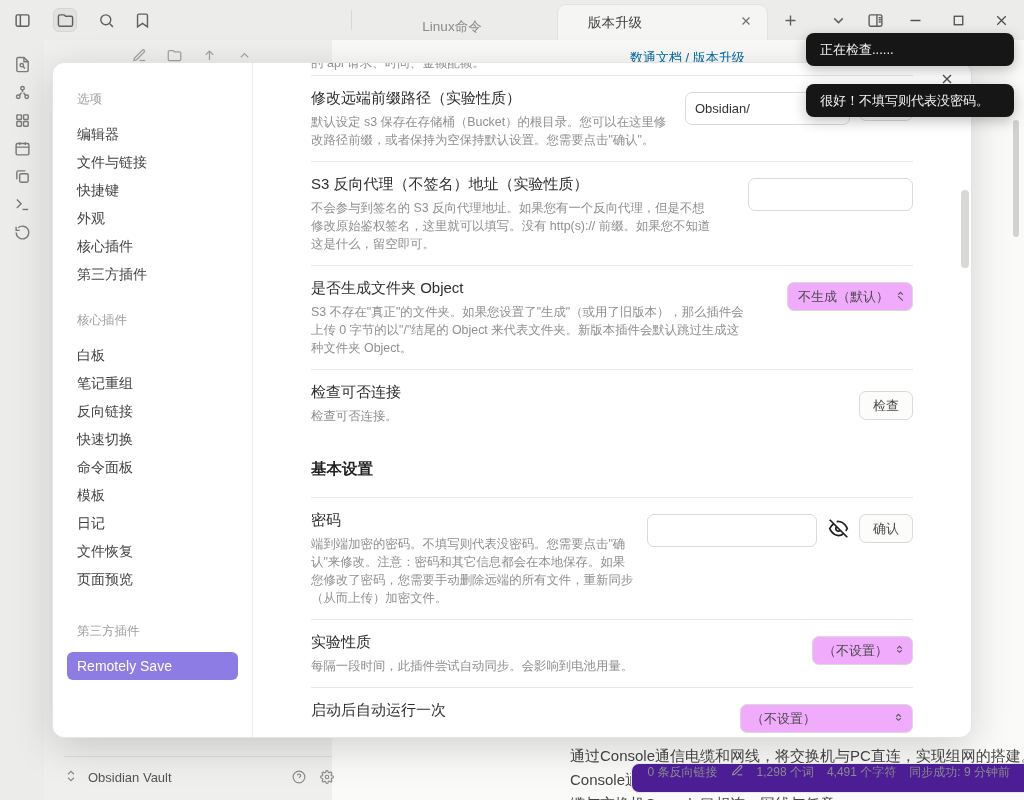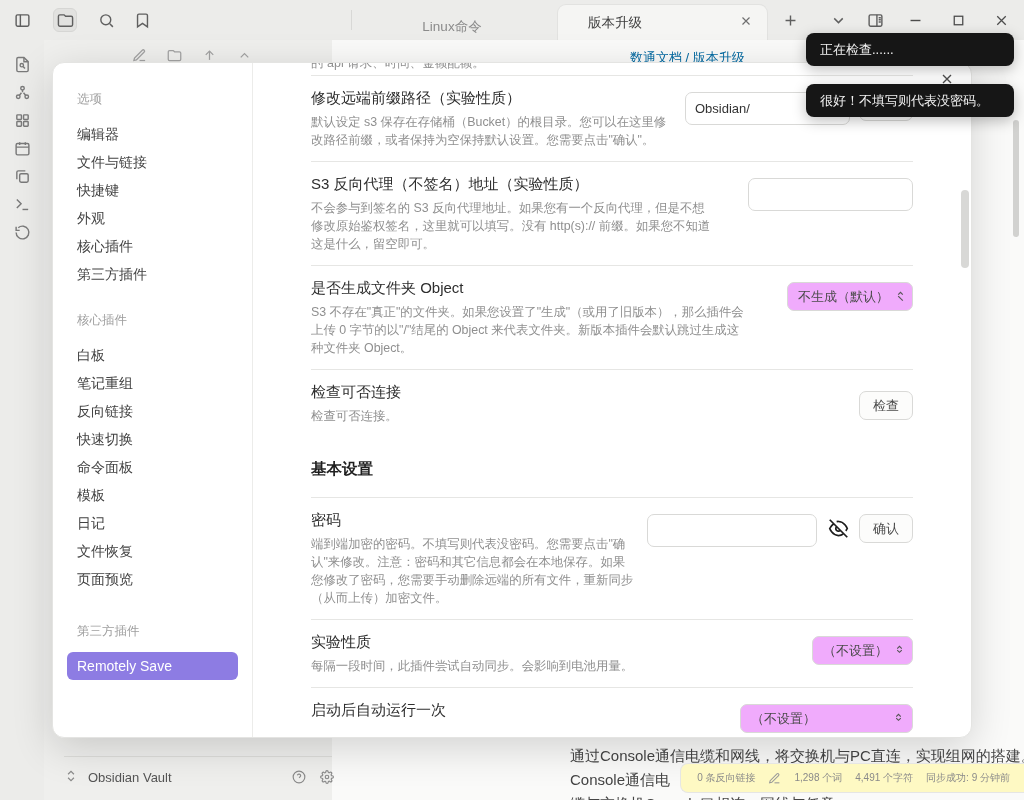--- a/index.html
+++ b/index.html
@@ -68,21 +68,21 @@
   .modal-scrollthumb { position:absolute; left:909px; top:128px; width:8px; height:78px; background:#d8d8d6; border-radius:4px; z-index:6; }
 
   
   .toast { position:absolute; left:806px; width:208px; height:33px; background:#161616; border-radius:8px; color:#f2f2f2; font-size:13px; display:flex; align-items:center; padding:0 14px; z-index:10; box-shadow:0 4px 14px rgba(0,0,0,.25); white-space:nowrap; }
   .toast-1 { top:33px; }
   .toast-2 { top:84px; }
   .toast-close { position:absolute; left:939px; top:71px; width:16px; height:16px; color:#4a4a4a; z-index:11; display:flex; }
   .toast-close svg { width:16px; height:16px; }
 
   
-  .statusbar { position:absolute; right:0; bottom:7px; height:30px; background:#fef9c3; border:1px solid #e6e6e4; border-right:none; border-radius:8px 0 0 8px; display:flex; align-items:center; gap:13px; padding:0 14px 0 16px; font-size:10px; color:#8a8a8a; z-index:6; }
+  .statusbar { position:absolute; right:0; bottom:7px; height:30px; background:#4c1d95; border:1px solid #e6e6e4; border-right:none; border-radius:8px 0 0 8px; display:flex; align-items:flex-start; gap:13px; padding:0 14px 0 16px; font-size:12px; color:#8a8a8a; z-index:6; }
   .statusbar svg { width:13px; height:13px; color:#9a9a9a; }
 </style>
 </head>
 <body>
 
 <div class="app">
 
   <div class="workspace">
     <div class="explorer-pane"></div>
     <div class="editor-pane"></div>

